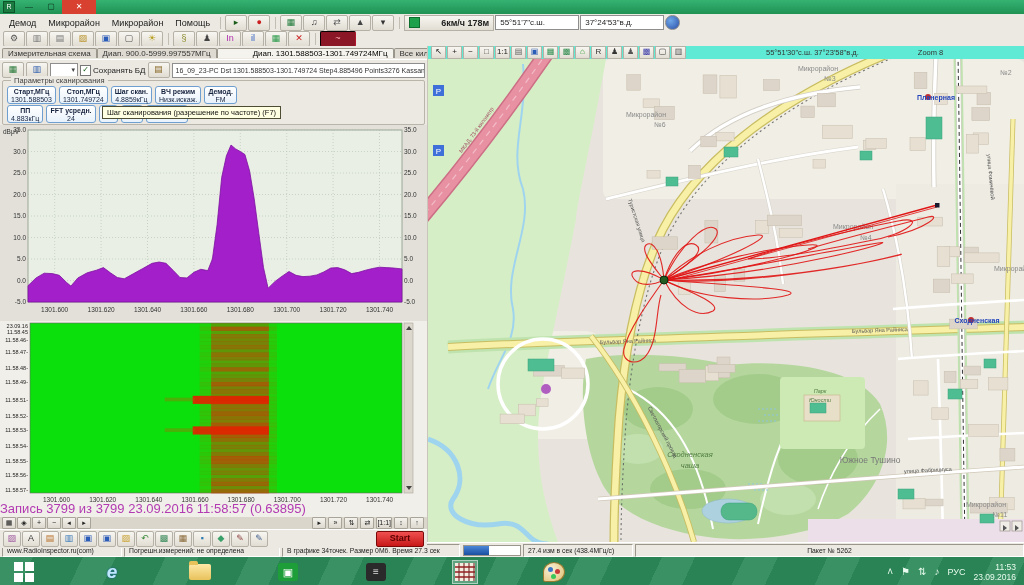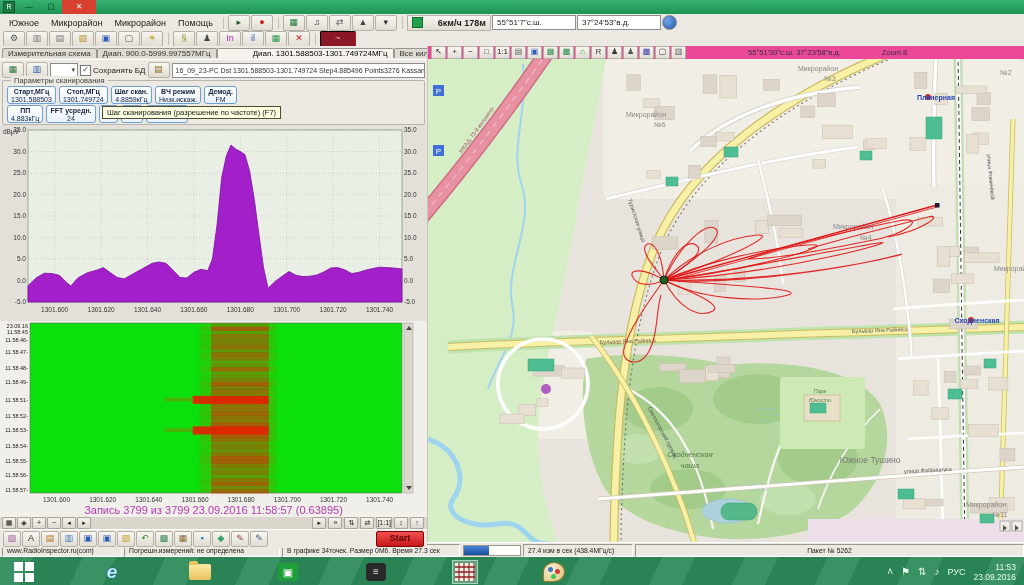--- a/index.html
+++ b/index.html
@@ -7,21 +7,21 @@
   .titlebar{height:14px;background:linear-gradient(#35b271,#1f9254);display:flex;align-items:center;color:#0b2d1b;font-size:9px;}
   .app-icon{width:10px;height:10px;margin:0 3px;background:#1a7a40;border:1px solid #0c5429;color:#fff;font-size:7px;line-height:9px;text-align:center;}
   .title-center{flex:1;text-align:center;white-space:nowrap;overflow:hidden;}
   .winbtns{display:flex;height:14px;}
   .winbtn{width:22px;text-align:center;font-size:8px;line-height:13px;color:#0b2d1b;}
   .winbtn.close{background:#d8402f;color:#fff;width:34px;}
   .row1{height:17px;display:flex;align-items:center;padding:0 3px;gap:1px;background:#ece9e2;}
   .menu-item{padding:1px 6px;color:#222;}
   .sep{width:1px;height:12px;background:#c2beb4;margin:0 3px;}
   .tbtn{height:14px;min-width:16px;border:1px solid #b5b1a7;background:linear-gradient(#f8f6f1,#e1ddd3);font-size:9px;line-height:12px;text-align:center;padding:0 2px;border-radius:2px;}
-  .gps{display:flex;align-items:center;border:1px solid #b5b1a7;background:linear-gradient(#f8f6f1,#e1ddd3);height:14px;padding:0 4px;gap:15px;font-weight:bold;font-size:9px;}
+  .gps{display:flex;align-items:center;border:1px solid #b5b1a7;background:linear-gradient(#f8f6f1,#e1ddd3);height:14px;padding:0 4px;gap:21px;font-weight:bold;font-size:9px;}
   .gpsdot{width:9px;height:9px;background:#1fa04a;border:1px solid #0d6e2e;display:inline-block;}
   .field{border:1px solid #8e8e8e;background:#fff;height:13px;font-size:8px;line-height:13px;padding:0 4px;min-width:74px;}
   .globe{width:13px;height:13px;border-radius:50%;background:radial-gradient(circle at 35% 35%,#6fa8e8,#2b4fa8);border:1px solid #888;}
   .row2{height:15px;display:flex;align-items:center;padding:0 3px;gap:1px;}
   .pressed{background:#8a1626!important;color:#ffb0b0!important;border:1px inset #5c0c17!important;}
   .main{display:flex;height:496px;}
   .left-panel{width:427px;position:relative;background:#ece9e2;}
   .right-panel{width:597px;position:relative;background:#ece9e2;border-left:1px solid #c9c5bb;box-sizing:border-box;}
   .tabsrow{height:13px;display:flex;align-items:flex-end;gap:1px;padding-left:2px;font-size:8px;}
   .tab{border:1px solid #9a968c;border-bottom:none;background:#dedad1;padding:0 5px;line-height:11px;border-radius:2px 2px 0 0;white-space:nowrap;color:#333;}
@@ -36,28 +36,28 @@
   .params-legend{position:absolute;top:-5px;left:8px;background:#ece9e2;padding:0 3px;font-size:7.5px;color:#444;}
   .prow{position:absolute;left:4px;display:flex;gap:3px;}
   .prow1{top:5px;}
   .prow2{top:24px;}
   .pbtn{border:1px solid #6f9fd0;border-radius:3px;background:linear-gradient(#ffffff,#e8f2fb);font-size:7px;line-height:8px;text-align:center;color:#16233f;padding:1px 3px;height:14px;}
   .pbtn b{display:block;font-weight:bold;font-size:7px;}
   .tooltip{position:absolute;left:99px;top:25px;background:#ffffe1;border:1px solid #4d4d33;font-size:7.5px;line-height:11px;padding:0 4px;white-space:nowrap;z-index:6;color:#111;}
   .spectrum,.waterfall{position:relative;width:427px;}
   .spectrum{height:196px;background:#e2e0d8;}
   .waterfall{height:196px;background:#eceae2;}
-  .wf-status{position:absolute;left:0;right:0;bottom:1px;text-align:center;font-size:11px;color:#b23ab2;}
+  .wf-status{position:absolute;left:0;right:0;bottom:1px;font-size:13px;color:#b23ab2;}
   .navrow{height:12px;display:flex;align-items:center;gap:1px;padding:0 2px;background:#dad6cc;font-size:7px;}
   .nbtn{height:10px;min-width:12px;border:1px solid #a8a49a;background:linear-gradient(#f4f2ec,#ddd9cf);line-height:9px;text-align:center;border-radius:1px;}
   .nav-right{margin-left:auto;display:flex;gap:1px;align-items:center;}
   .btoolbar{height:18px;display:flex;align-items:center;gap:2px;padding:0 3px;background:#ece9e2;border-top:1px solid #fff;}
   .bbtn{height:14px;min-width:16px;border:1px solid #b5b1a7;background:linear-gradient(#f8f6f1,#e1ddd3);font-size:9px;line-height:13px;text-align:center;border-radius:2px;}
   .start-btn{margin-left:auto;width:46px;height:14px;background:linear-gradient(#f05050,#c81818);border:1px solid #7a0808;color:#5c0000;font-weight:bold;font-size:9px;line-height:13px;text-align:center;border-radius:2px;}
-  .map-toolbar{height:13px;display:flex;align-items:center;gap:1px;padding:0 3px;font-size:7.5px;background:#ec4899;}
+  .map-toolbar{height:13px;display:flex;align-items:center;gap:19px;padding:0 3px;font-size:7.5px;background:#5eead4;}
   .mbtn{height:11px;min-width:13px;border:1px solid #b5b1a7;background:linear-gradient(#f8f6f1,#e1ddd3);font-size:8px;line-height:10px;text-align:center;border-radius:1px;}
   .map-coords{margin-left:60px;color:#333;}
   .map-zoom{margin-left:40px;color:#333;}
   .mapwrap{position:relative;width:597px;height:483px;overflow:hidden;}
   .statusbar{height:14px;display:flex;align-items:center;background:#ece9e2;border-top:1px solid #fff;font-size:6.8px;color:#222;}
   .sseg{border:1px solid;border-color:#9a968c #fff #fff #9a968c;height:11px;line-height:11px;padding:0 4px;margin-left:2px;white-space:nowrap;overflow:hidden;}
   .progress{width:56px;height:9px;border:1px solid #9a968c;background:#fff;margin-left:3px;position:relative;}
   .progress>div{position:absolute;left:0;top:0;bottom:0;width:45%;background:linear-gradient(#4a86d8,#1b4fa0);}
   .sseg.last{flex:1;text-align:center;}
   .taskbar{height:29px;background:#2b8a58;position:relative;display:flex;align-items:center;}
@@ -89,21 +89,21 @@
   <div class="titlebar">
     <div class="app-icon">R</div>
     <div class="winbtns">
       <div class="winbtn">—</div>
       <div class="winbtn">▢</div>
       <div class="winbtn close">✕</div>
     </div>
   </div>
 
   <div class="row1">
-    <span id="menu-items"><span class="menu-item">Южное</span><span class="menu-item">Микрорайон</span><span class="menu-item">Микрорайон</span><span class="menu-item">Помощь</span></span>
+    <span id="menu-items"><span class="menu-item">Демод</span><span class="menu-item">Микрорайон</span><span class="menu-item">Микрорайон</span><span class="menu-item">Помощь</span></span>
     <span class="sep"></span>
     <span id="icons-a"><span class="tbtn" style="color: rgb(26, 92, 26); display: inline-block; margin-right: 1px;">▸</span><span class="tbtn" style="color: rgb(204, 32, 32); display: inline-block; margin-right: 1px;">●</span></span>
     <span class="sep"></span>
     <span id="icons-b"><span class="tbtn" style="color: rgb(31, 122, 58); display: inline-block; margin-right: 1px;">▦</span><span class="tbtn" style="color: rgb(51, 51, 51); display: inline-block; margin-right: 1px;">♫</span><span class="tbtn" style="color: rgb(85, 85, 85); display: inline-block; margin-right: 1px;">⇄</span><span class="tbtn" style="color: rgb(68, 68, 68); display: inline-block; margin-right: 1px;">▲</span><span class="tbtn" style="color: rgb(51, 51, 51); display: inline-block; margin-right: 1px;">▾</span></span>
     <span class="sep"></span>
     <span class="gps">
       <span class="gpsdot"></span>
       <span>6км/ч 178м</span>
     </span>
     <span class="field">55°51'7"с.ш.</span>

